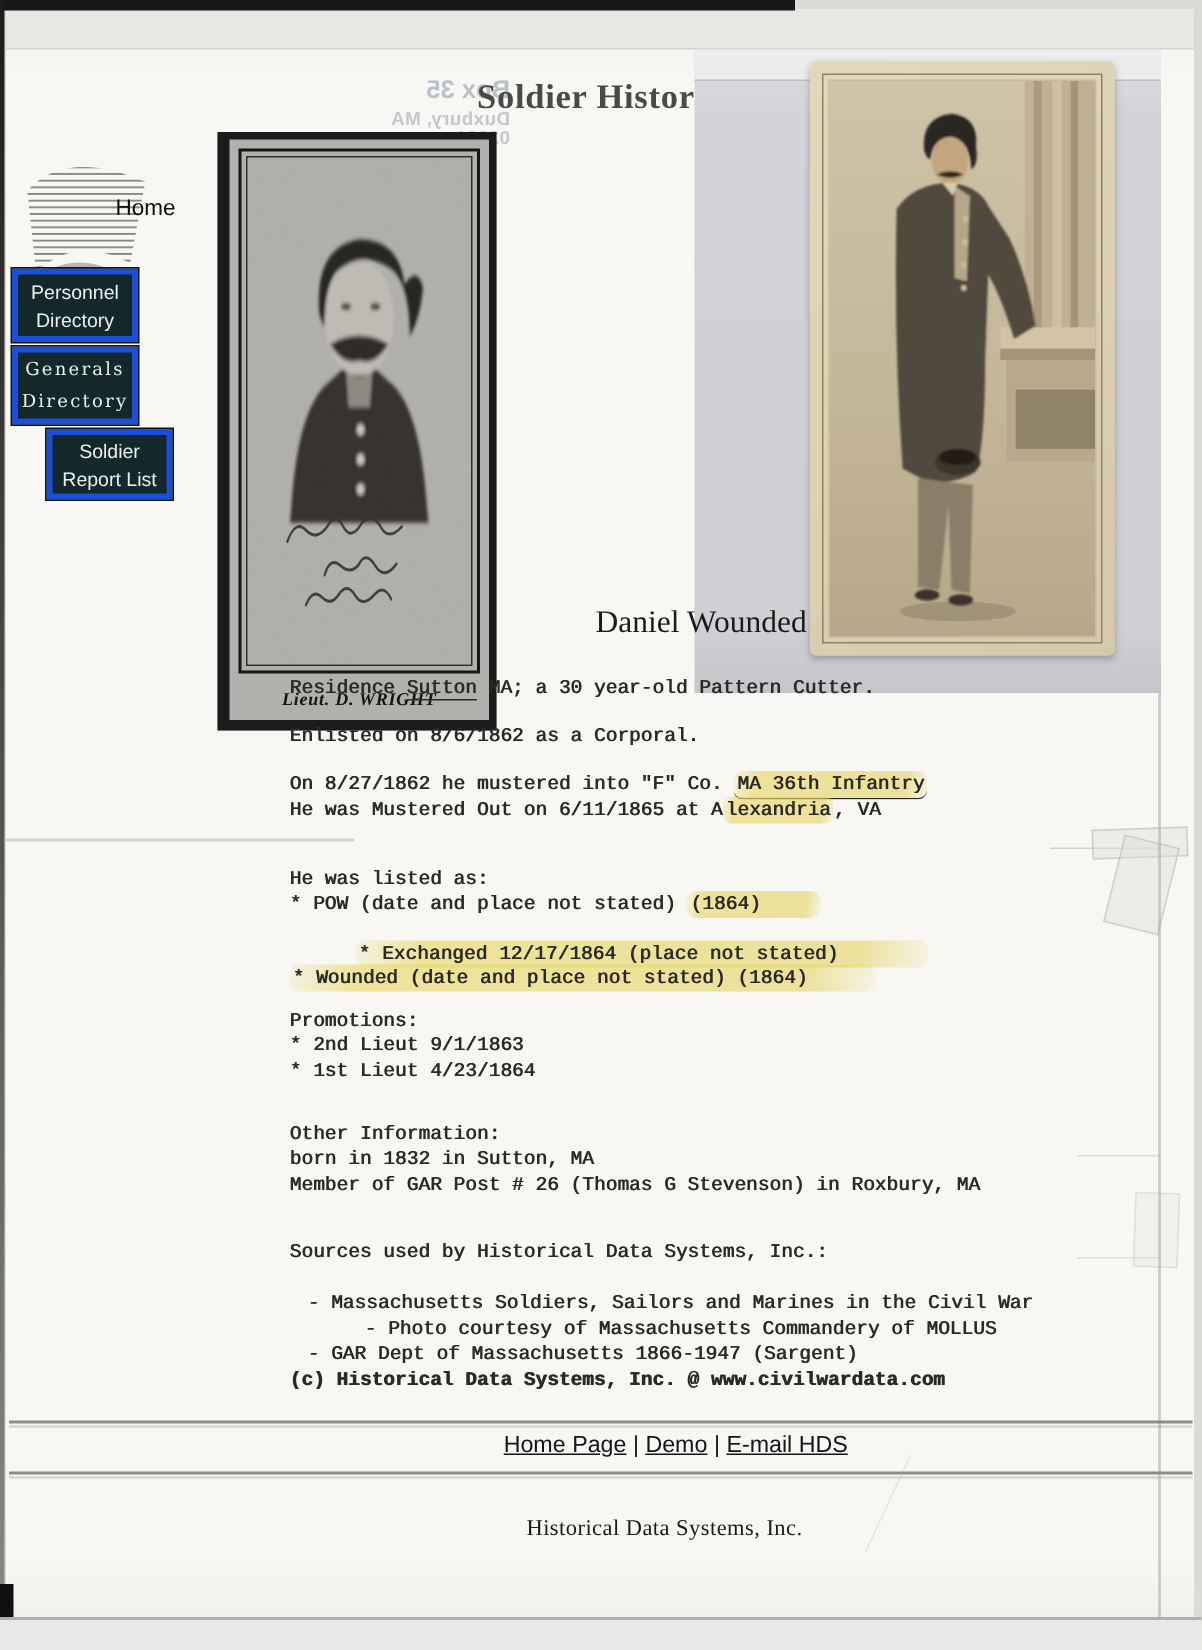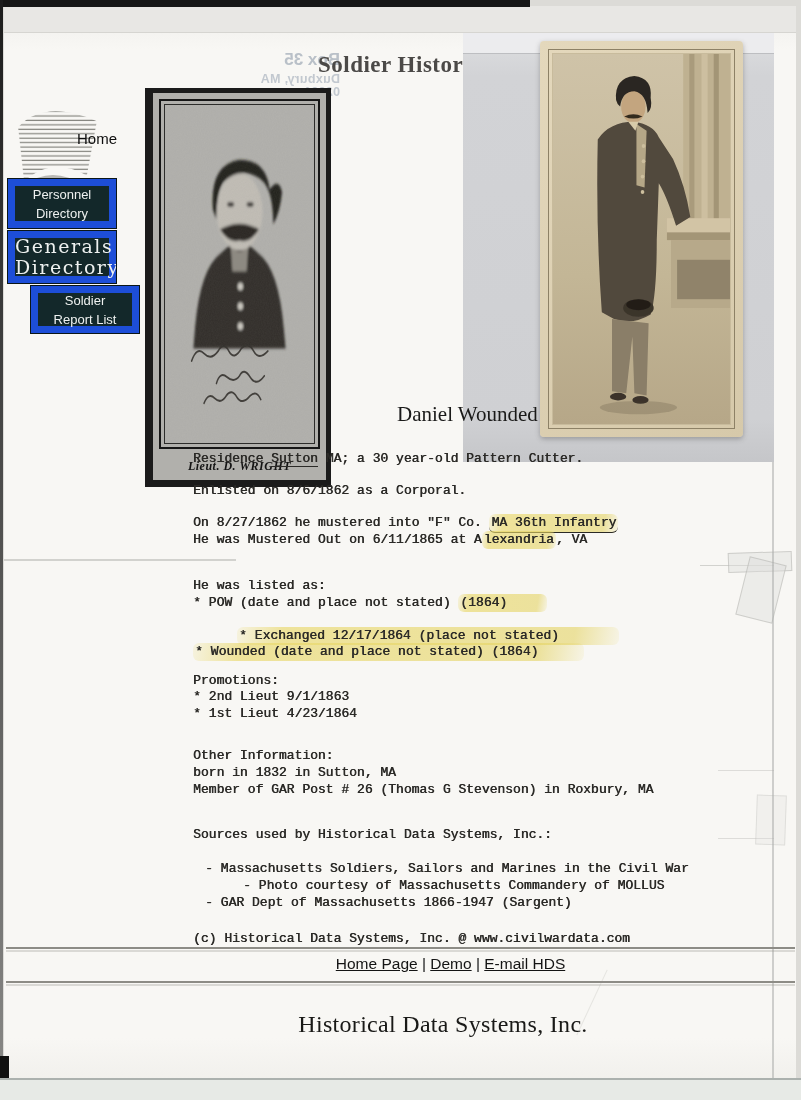--- a/index.html
+++ b/index.html
@@ -22,25 +22,25 @@
   .tape{background:rgba(222,222,220,0.45);border:1px solid rgba(168,168,165,0.45);}
   
   .ghost{left:222px;top:51px;width:118px;transform:scaleX(-1);color:#b9c0c8;font-weight:bold;line-height:1.1;}
   .ghost-l1{font-size:17px;}
   .ghost-l2{font-size:12.5px;margin-top:3px;color:#c2c8cf;letter-spacing:0.3px;}
   
   .page-title{left:318px;top:52px;font-family:"Liberation Serif","DejaVu Serif",serif;
     font-weight:bold;font-size:23px;color:#4b4947;letter-spacing:0.5px;}
   
   .home-label{left:77px;top:130px;font-size:15px;font-weight:normal;color:#0e0e0e;}
-  .side-btn{left:8px;width:108px;background:#13282a;border:7px solid #1d4ed8;outline:1px solid #0b1617;
+  .side-btn{left:8px;width:84px;background:#13282a;border:4px solid #1d4ed8;outline:1px solid #0b1617;
     color:#eef1f0;text-align:center;display:flex;flex-direction:column;justify-content:center;
     box-sizing:border-box;cursor:pointer;}
   .side-btn .bl{font-size:13px;line-height:19px;}
-  .btn-generals .bl{font-family:"DejaVu Serif","Liberation Serif",serif;font-size:19px;letter-spacing:1.5px;line-height:21px;}
+  .btn-generals .bl{font-family:"DejaVu Serif","Liberation Serif",serif;font-size:12px;letter-spacing:1.5px;line-height:21px;}
   
   .portrait{left:145px;top:88px;width:186px;height:399px;background:#b1b0ac;
     border:5px solid #1b1b1b;border-left-width:8px;border-bottom-width:7px;box-sizing:border-box;}
   .pframe{position:absolute;left:6px;top:6px;right:6px;bottom:31px;border:2px solid #161616;}
   .pframe2{position:absolute;left:3px;top:3px;right:3px;bottom:3px;border:1px solid #2c2c2a;overflow:hidden;}
   .pcaption{position:absolute;left:0;right:0;bottom:6px;text-align:center;
     font-family:"Liberation Serif","DejaVu Serif",serif;font-style:italic;font-weight:bold;
     font-size:12px;color:#141414;letter-spacing:0.5px;}
   
   .sleeve{left:463px;top:33px;width:311px;height:429px;
@@ -60,21 +60,21 @@
   .hl{background:linear-gradient(100deg,rgba(233,216,106,0.15),rgba(233,216,106,0.65) 12%,rgba(228,211,98,0.6) 88%,rgba(233,216,106,0.1));
     border-radius:6px;padding:1px 2px 2px;}
   .hl-t40{padding-right:40px;}
   .hl-t46{padding-right:46px;}
   .hl-t60{padding-right:60px;margin-left:44px;}
   
   .rule{left:6px;right:6px;height:1.5px;background:#8d8c86;box-shadow:0 3px 0 rgba(150,149,144,0.3);}
   .footer-links{left:100px;right:0;top:955px;text-align:center;font-size:15.5px;color:#141414;}
   .flink{text-decoration:underline;cursor:pointer;}
   .org{left:85px;right:0;top:1011px;text-align:center;
-    font-family:"Liberation Serif","DejaVu Serif",serif;font-size:24px;color:#191917;letter-spacing:0.3px;}
+    font-family:"Liberation Serif","DejaVu Serif",serif;font-size:15px;color:#191917;letter-spacing:0.3px;}
 </style>
 </head>
 <body>
 
 <div class="abs paper"></div>
 <div class="abs sleeve-top-band"></div>
 <div class="abs scanner-top"></div>
 <div class="abs scanner-left"></div>
 <div class="abs scanner-corner-bl"></div>
 <div class="abs scan-bottom"></div>
@@ -225,18 +225,18 @@
 <div class="line" style="top:705px;">* 1st Lieut 4/23/1864</div>
 
 <div class="line" style="top:747px;">Other Information:</div>
 <div class="line" style="top:764px;">born in 1832 in Sutton, MA</div>
 <div class="line" style="top:781px;">Member of GAR Post # 26 (Thomas G Stevenson) in Roxbury, MA</div>
 
 <div class="line" style="top:826px;">Sources used by Historical Data Systems, Inc.:</div>
 <div class="line" style="top:860px;left:205px;">- Massachusetts Soldiers, Sailors and Marines in the Civil War</div>
 <div class="line" style="top:877px;left:205px;margin-left:38px;">- Photo courtesy of Massachusetts Commandery of MOLLUS</div>
 <div class="line" style="top:894px;left:205px;">- GAR Dept of Massachusetts 1866-1947 (Sargent)</div>
-<div class="line" style="top:930px;">(c) Historical Data Systems, Inc. @ www.civilwardata.com</div>
+<div class="line" style="top:911px;font-weight:bold;">(c) Historical Data Systems, Inc. @ www.civilwardata.com</div>
 
 <div class="abs rule" style="top:947px;"></div>
 <div class="abs footer-links"><span class="flink">Home Page</span><span> | </span><span class="flink">Demo</span><span> | </span><span class="flink">E-mail HDS</span></div>
 <div class="abs rule" style="top:981px;"></div>
 <div class="abs org">Historical Data Systems, Inc.</div>
 
 </body></html>

